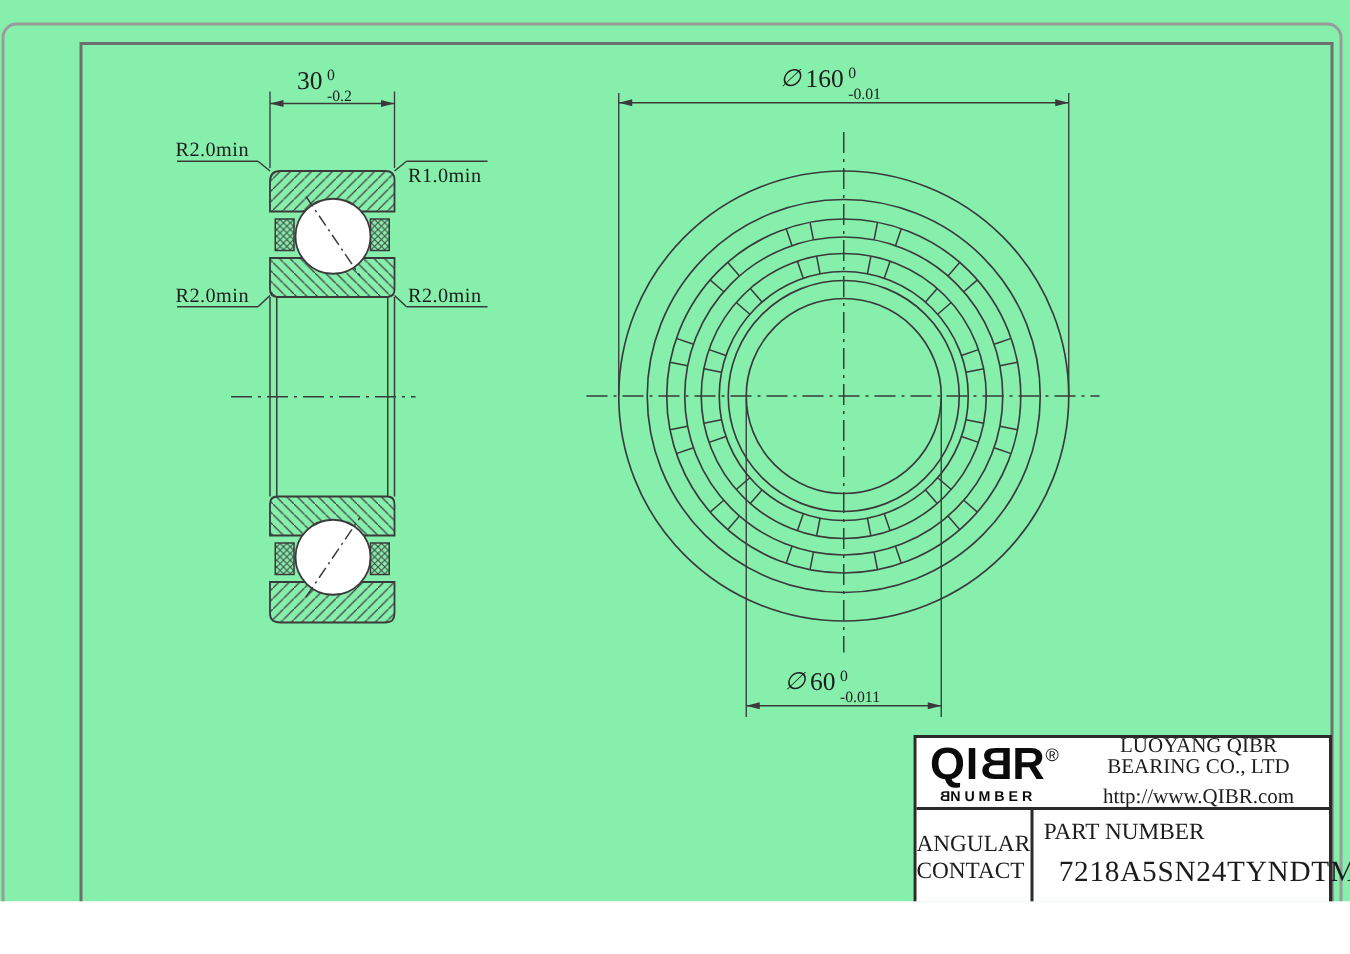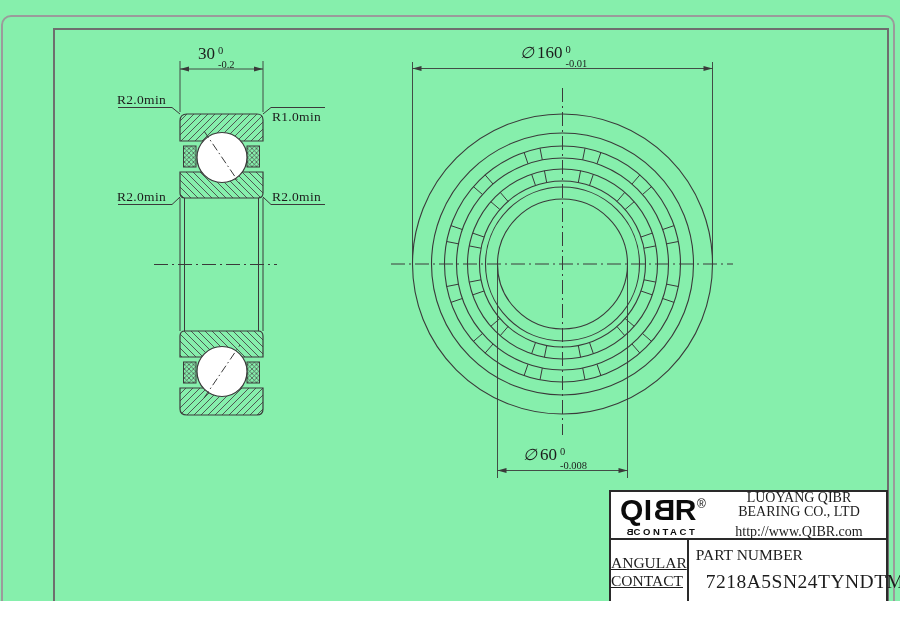--- a/index.html
+++ b/index.html
@@ -17,21 +17,21 @@
   .tol{display:flex;flex-direction:column;font-size:10.5px;line-height:1;padding-top:1px;}
   .tol .lo{margin-top:3px;}
   .rlabel{font-size:13.5px;letter-spacing:0.3px;}
   
   #title-block{position:absolute;left:609px;top:490px;width:279px;height:116px;
                border:2px solid #2a2a2a;box-sizing:border-box;display:flex;flex-direction:column;
                background:#ffffff;}
   #tb-row1{height:46px;border-bottom:2px solid #2a2a2a;display:flex;align-items:center;}
   #tb-row2{flex:1;display:flex;}
   #tb-cell-product{width:119px;border-right:2px solid #2a2a2a;display:flex;flex-direction:column;
-                   justify-content:center;align-items:center;gap:7px;font-size:15.5px;text-decoration:underline;}
+                   justify-content:center;align-items:center;gap:7px;font-size:15.5px;}
   #tb-cell-part{flex:1;padding:6px 4px 0 7px;font-size:15.5px;}
   #logo-box{width:96px;padding-left:9px;padding-top:2px;font-family:"Liberation Sans",sans-serif;}
   #logo-main{font-size:30px;font-weight:800;letter-spacing:0.5px;line-height:1;color:#0b0b0b;}
   #logo-main .mirror{display:inline-block;transform:scaleX(-1);}
   #logo-reg{font-size:12px;font-weight:400;vertical-align:12px;letter-spacing:0;}
   #logo-sub{font-size:9.5px;font-weight:700;letter-spacing:2.6px;margin-top:1px;margin-left:4px;color:#0b0b0b;}
   #logo-sub .mirror{display:inline-block;transform:scaleX(-1);}
   #company-box{flex:1;text-align:center;font-size:14px;line-height:1;padding-right:4px;}
   #company-box .site{margin-top:6px;}
   #part-number{font-size:19.5px;letter-spacing:0.5px;margin-top:7px;margin-left:10px;}
@@ -198,34 +198,34 @@
       <span class="hi">0</span>
       <span class="lo">-0.01</span>
     </span>
   </div>
 
   <div class="txt dim" style="left:523px;top:446px;">
     <span class="phi">∅</span>
     <span>60</span>
     <span class="tol">
       <span class="hi">0</span>
-      <span class="lo">-0.008</span>
+      <span class="lo">-0.011</span>
     </span>
   </div>
 
   <div class="txt rlabel" style="left:117px;top:92px;">R2.0min</div>
   <div class="txt rlabel" style="left:272px;top:92px;margin-top:17px;">R1.0min</div>
   <div class="txt rlabel" style="left:117px;top:189px;">R2.0min</div>
   <div class="txt rlabel" style="left:272px;top:189px;">R2.0min</div>
 
   <div id="title-block">
     <div id="tb-row1">
       <div id="logo-box">
         <div id="logo-main"><span>QI</span><span class="mirror">B</span><span>R</span><span id="logo-reg">®</span></div>
-        <div id="logo-sub"><span class="mirror">B</span><span>CONTACT</span></div>
+        <div id="logo-sub"><span class="mirror">B</span><span>NUMBER</span></div>
       </div>
       <div id="company-box">
         <div>LUOYANG QIBR BEARING CO., LTD</div>
         <div class="site">http://www.QIBR.com</div>
       </div>
     </div>
     <div id="tb-row2">
       <div id="tb-cell-product">
         <div>ANGULAR CONTACT</div>
       </div>

